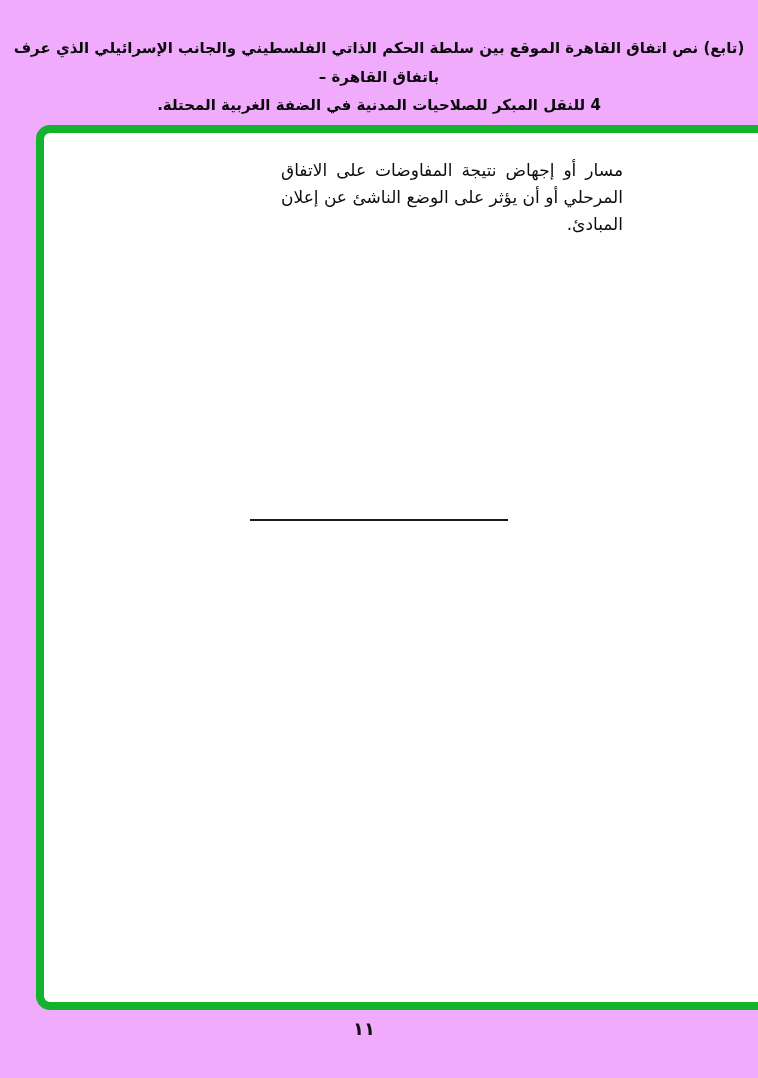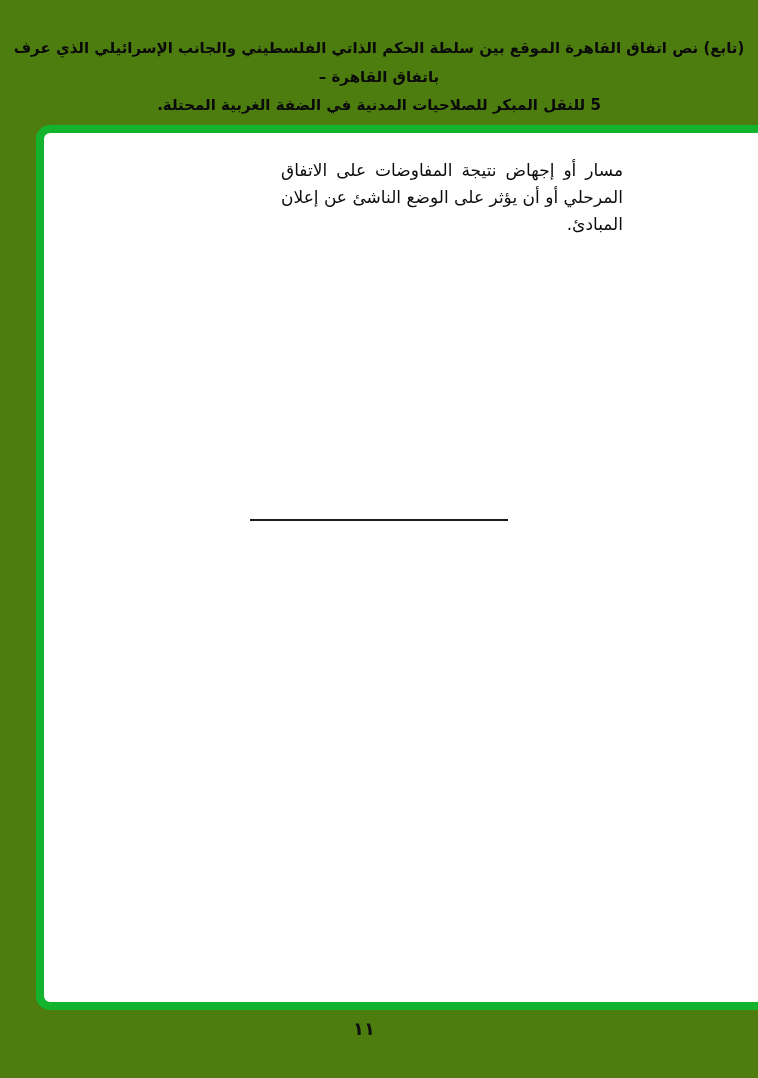--- a/index.html
+++ b/index.html
@@ -6,21 +6,21 @@
   body {
     width: 758px; height: 1078px;
     background: #ffffff;
     position: relative;
     overflow: hidden;
     font-family: "DejaVu Sans", sans-serif;
     color: #000000;
   }
   .page {
     position: absolute; inset: 0;
-    background: #4d7c0f;
+    background: #f0abfc;
   }
   
   .doc-header {
     position: absolute;
     top: 34px; left: 0; right: 0;
     direction: rtl;
     text-align: center;
     font-weight: bold;
     color: #0a0a0a;
   }
@@ -83,21 +83,21 @@
     color: #111111;
   }
 </style>
 </head>
 <body>
 
 <div class="page">
 
   <header class="doc-header">
     <div class="title-line1">(تابع) نص اتفاق القاهرة الموقع بين سلطة الحكم الذاتي الفلسطيني والجانب الإسرائيلي الذي عرف باتفاق القاهرة –</div>
-    <div class="title-line2">5 للنقل المبكر للصلاحيات المدنية في الضفة الغربية المحتلة.</div>
+    <div class="title-line2">4 للنقل المبكر للصلاحيات المدنية في الضفة الغربية المحتلة.</div>
     <div class="source-line">المصدر: يوميات ووثائق الوحدة العربية ١٩٩٤، مركز دراسات الوحدة العربية، بيروت، ط١، ١٩٩٥، ص ٥٠٨ – ٥١٢.</div>
   </header>
 
   <div class="green-frame">
     <div class="body-text">
       <p>مسار أو إجهاض نتيجة المفاوضات على الاتفاق المرحلي أو أن يؤثر على الوضع الناشئ عن إعلان المبادئ.</p>
     </div>
     <div class="section-divider"></div>
   </div>
 

